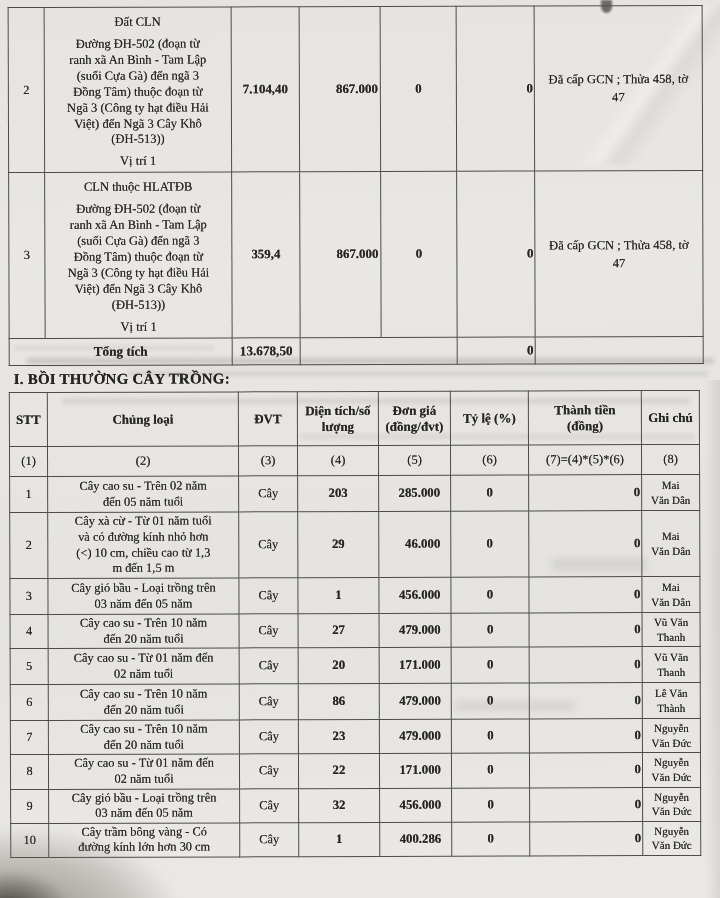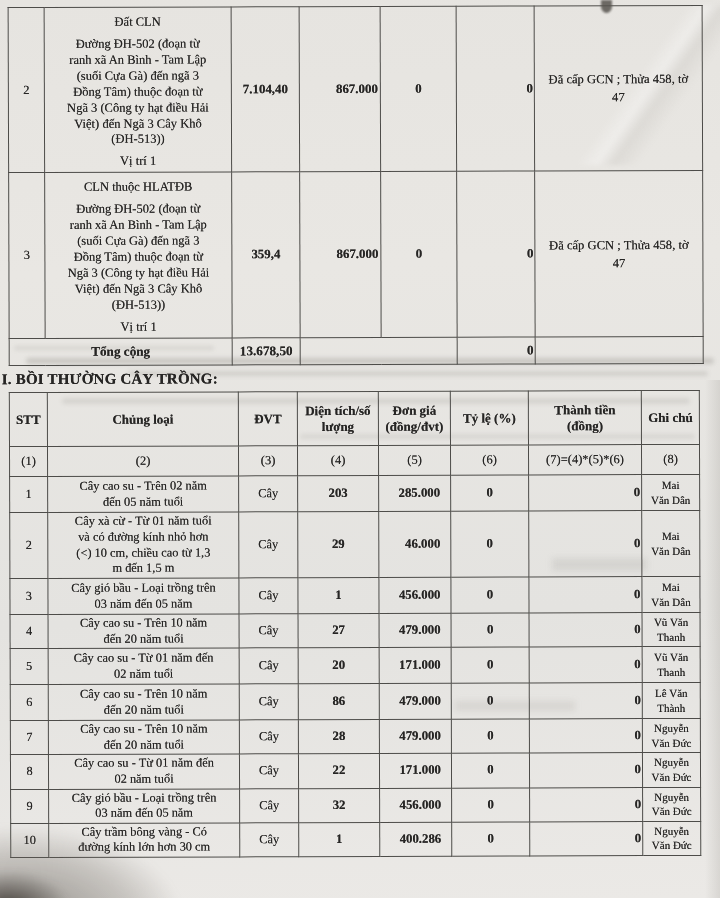--- a/index.html
+++ b/index.html
@@ -27,21 +27,21 @@
   .t1 .dt { line-height:16px; margin:3px 0 7px; }
   .t1 .db { line-height:15.9px; white-space:pre-line; }
   .t1 .dp { line-height:16px; margin-top:5px; }
   .t1 .note { line-height:18px; white-space:pre-line; font-size:12.6px; }
   .num { font-weight:bold; font-size:12.9px; }
   .r { text-align:right; padding-right:1px; }
   .rp { text-align:right; padding-right:2px; }
   .row-total td { font-weight:bold; font-size:13.2px; }
 
   
-  .section-title { position:absolute; top:370px; left:2px;
+  .section-title { position:absolute; top:370px; left:14px;
     font-weight:bold; font-size:15px; letter-spacing:0.2px;
     text-shadow:0 0 0.5px rgba(30,30,28,0.9); }
 
   
   .t2 { top:391px; left:9px; width:690px; font-size:12.4px; }
   .t2 th { font-weight:bold; font-size:13px; line-height:16px; white-space:pre-line; }
   .t2 .numbering td { font-size:12.5px; }
   .t2 .species { line-height:15.6px; white-space:pre-line; padding:1px 15px; }
   .t2 .name { line-height:14.5px; white-space:pre-line; font-size:11px; }
   .t2 .qty { font-weight:bold; font-size:12.8px; }
@@ -135,21 +135,21 @@
             <div class="dp">Vị trí 1</div>
           </td>
           <td class="num">359,4</td>
           <td class="num rp">867.000</td>
           <td class="num">0</td>
           <td class="num r">0</td>
           <td class="note">Đã cấp GCN ; Thửa 458, tờ
 47</td>
         </tr>
         <tr class="row-total" style="height:27px">
-          <td colspan="2">Tổng cộng</td>
+          <td colspan="2">Tổng tích</td>
           <td>13.678,50</td>
           <td colspan="2"></td>
           <td class="r">0</td>
           <td></td>
         </tr>
       </tbody>
     </table>
 
     <div class="section-title">I. BỒI THƯỜNG CÂY TRỒNG:</div>
 
@@ -260,21 +260,21 @@
           <td class="rate">0</td>
           <td class="amount">0</td>
           <td class="name">Lê Văn
 Thành</td>
         </tr>
         <tr style="height:33px">
           <td>7</td>
           <td class="species">Cây cao su - Trên 10 năm
 đến 20 năm tuổi</td>
           <td>Cây</td>
-          <td class="qty">28</td>
+          <td class="qty">23</td>
           <td class="price">479.000</td>
           <td class="rate">0</td>
           <td class="amount">0</td>
           <td class="name">Nguyễn
 Văn Đức</td>
         </tr>
         <tr style="height:34px">
           <td>8</td>
           <td class="species">Cây cao su - Từ 01 năm đến
 02 năm tuổi</td>

